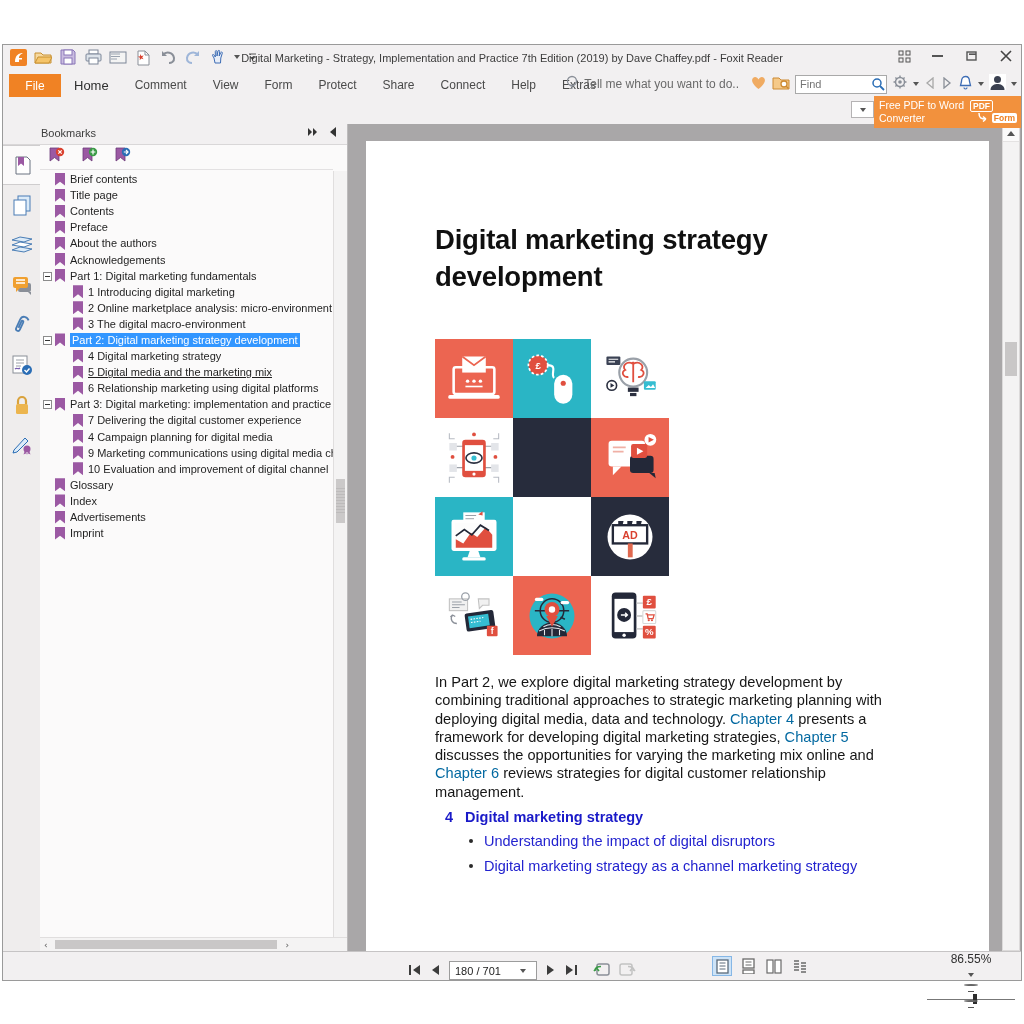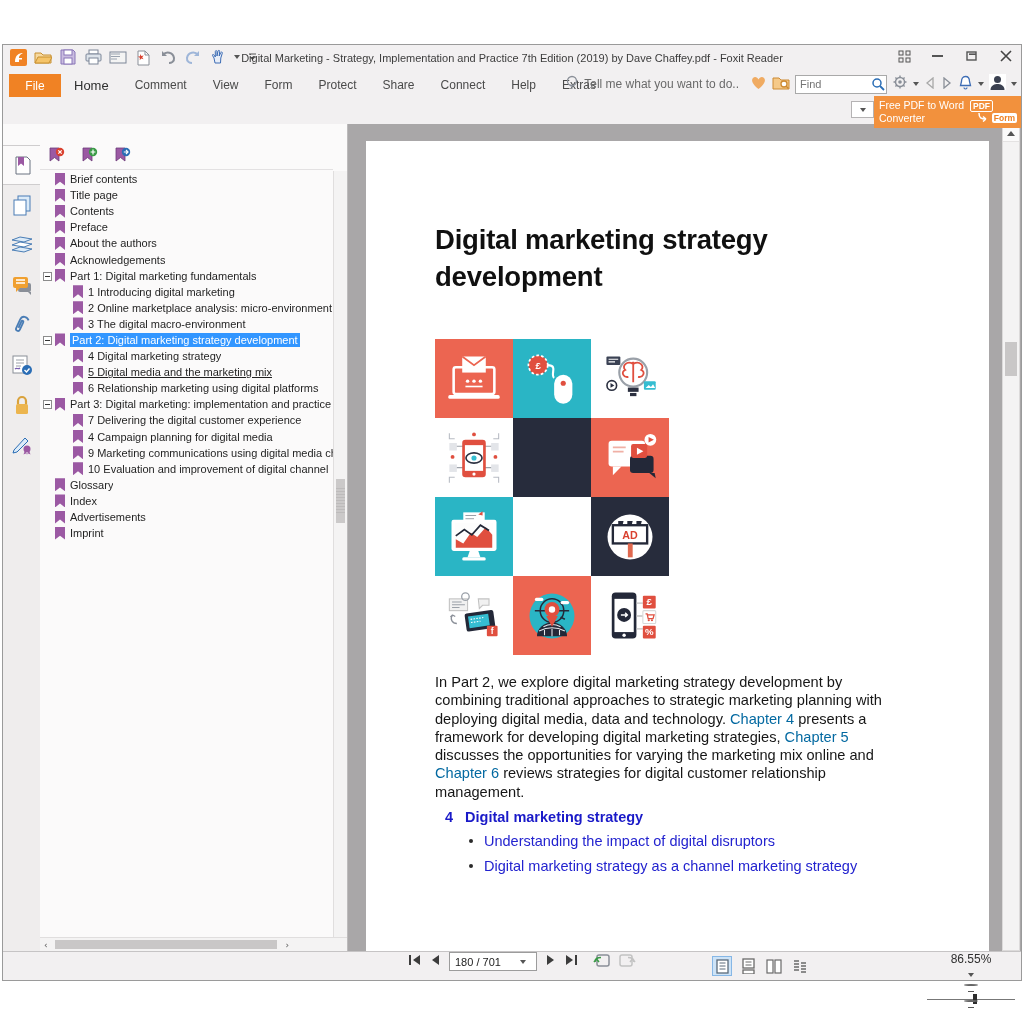--- a/index.html
+++ b/index.html
@@ -105,21 +105,21 @@
   #intro { position:absolute; left:69px; top:532px; width:476px; font-size:14.6px; line-height:18.3px; color:#161616; }
   #intro a { color:#0369a1; text-decoration:none; }
   #ch-head { position:absolute; left:79px; top:668px; font-size:14.5px; font-weight:bold; color:#1a1ac8; }
   #ch-head .num { margin-right:12px; }
   .bullet-row { position:absolute; left:103px; font-size:14.5px; color:#2323cf; }
   .bullet-row .dot { display:inline-block; width:4px; height:4px; border-radius:50%; background:#2a2a2a; vertical-align:3px; margin-right:11px; }
   #bullet-0 { top:692px; } #bullet-1 { top:717px; }
 
   
   #statusbar { position:absolute; left:0; bottom:0; right:0; height:29px; background:#f2f0f1; border-top:1px solid #c6c4c5; }
-  .sb-nav { position:absolute; left:405px; top:0; height:28px; display:flex; align-items:flex-start; gap:9px; }
+  .sb-nav { position:absolute; left:405px; top:0; height:28px; display:flex; align-items:flex-end; gap:9px; }
   #page-input-wrap { width:88px; height:19px; border:1px solid #9c9c9c; background:#fff; display:flex; align-items:center; }
   #page-input-wrap input { border:none; outline:none; width:70px; font-size:11px; padding-left:5px; font-family:inherit; color:#222; }
   .sb-layouts { position:absolute; left:709px; top:4px; display:flex; gap:6px; }
   .layout-btn { width:20px; height:20px; display:flex; align-items:center; justify-content:center; }
   .layout-btn.active { background:#cde3f7; border:1px solid #86b7e6; }
   .sb-zoom { position:absolute; right:6px; top:0; height:28px; display:flex; align-items:center; gap:7px;flex-direction:column; }
   #zoom-value { font-size:12px; color:#2f2f2f; }
   .zslider { position:relative; width:88px; height:12px; }
   .zslider .track { position:absolute; left:0; right:0; top:5.5px; height:1px; background:#777; }
   .zslider .zthumb { position:absolute; left:46px; top:1px; width:4px; height:10px; background:#2d2d2d; }
@@ -312,20 +312,32 @@
     <span class="badge-pdf">PDF</span>
     <svg width="12" height="10" style="position:absolute;right:32px;top:16px;">
           <path d="M2 1 C2 6 4 7 9 7 M9 7 L6 4.5 M9 7 L6 9.5" stroke="#fff" stroke-width="1.5" fill="none"></path>
         </svg>
     <span class="badge-word">Form</span>
   </div>
 
   <div id="main">
 
     <div id="sidebar">
+      <div id="panel-header">
+        <span class="ph-label">Bookmarks</span>
+        <span class="ph-icons">
+          <svg width="12" height="10">
+                <path d="M1 1 L5 5 L1 9 Z" fill="#333"></path>
+                <path d="M6 1 L10 5 L6 9 Z" fill="#333"></path>
+              </svg>
+          <svg width="8" height="10">
+                <path d="M7 0 L1 5 L7 10 Z" fill="#333"></path>
+              </svg>
+        </span>
+      </div>
 
       <div id="rail">
         <div class="rail-slot active">
           <svg width="20" height="21">
                 <path d="M4 2 h11 l3 3 v14 h-14 z" fill="#fff" stroke="#6b7280"></path>
                 <path d="M6 2 h6 v9 l-3-2.5 -3 2.5 z" fill="#9b59a3"></path>
               </svg>
         </div>
         <div class="rail-slot">
           <svg width="20" height="22">

